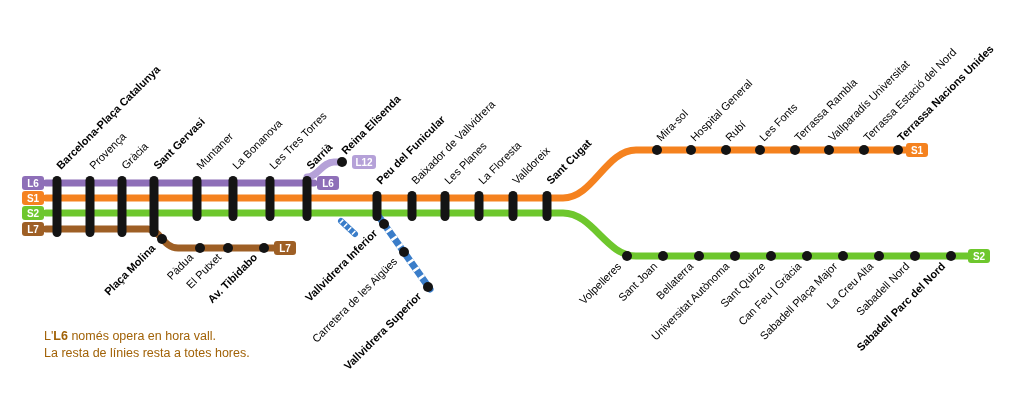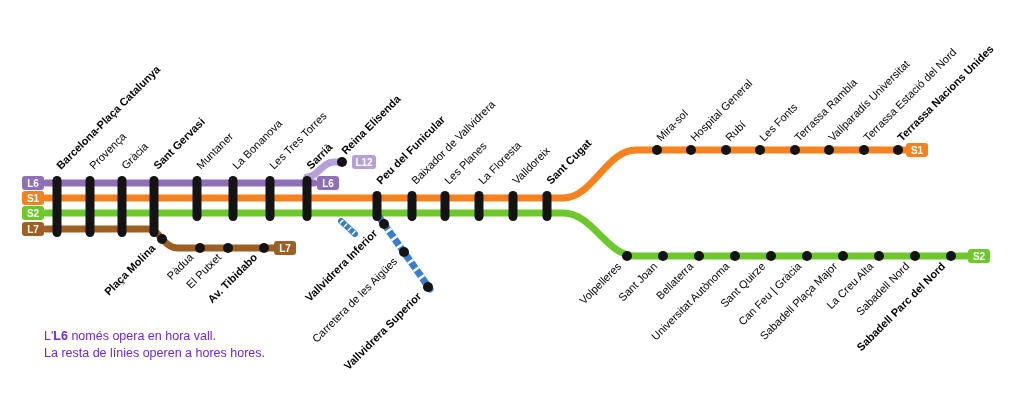--- a/index.html
+++ b/index.html
@@ -8,21 +8,21 @@
   svg{position:absolute;left:0;top:0;}
   .lbl{font-family:"Liberation Sans", sans-serif;font-size:11px;fill:#000;}
   .b{font-weight:bold;}
   .badge-txt{font-family:"Liberation Sans", sans-serif;font-size:10px;font-weight:bold;fill:#fff;text-anchor:middle;}
   .end{text-anchor:end;}
   .line{fill:none;stroke-width:7;stroke-linecap:round;}
   .line-thin{fill:none;stroke-width:6;stroke-linecap:round;}
   .fun-dash{fill:none;stroke:#ffffff;stroke-width:7;stroke-dasharray:2.5 7;stroke-linecap:butt;}
   .fun-icon-dash{fill:none;stroke:#ffffff;stroke-width:5;stroke-dasharray:1.5 4;stroke-linecap:butt;}
   .station{fill:#141414;}
-  .notes{position:absolute;left:44px;top:328px;font-size:12.5px;color:#6d28d9;line-height:17px;}
+  .notes{position:absolute;left:44px;top:328px;font-size:12.5px;color:#a16207;line-height:17px;}
 </style>
 </head>
 <body>
 
 <div class="stage">
 <svg width="1024" height="402" viewBox="0 0 1024 402" role="img">
 
   <path class="line" d="M307,177 C318,177 322,162 334,162 L342,162" stroke="#B5A1D8"></path>
   <path class="line" d="M46,183 L314,183" stroke="#8E6FB8"></path>
   <path class="line" d="M46,198 L563,198 C593,198 606,150 636,150 L906,150" stroke="#F5821F"></path>
@@ -163,15 +163,15 @@
   <text class="lbl end" transform="translate(766,267) rotate(-45)">Sant Quirze</text>
   <text class="lbl end" transform="translate(802,267) rotate(-45)">Can Feu | Gràcia</text>
   <text class="lbl end" transform="translate(838,267) rotate(-45)">Sabadell Plaça Major</text>
   <text class="lbl end" transform="translate(874,267) rotate(-45)">La Creu Alta</text>
   <text class="lbl end" transform="translate(910,267) rotate(-45)">Sabadell Nord</text>
   <text class="lbl b end" transform="translate(946,267) rotate(-45)">Sabadell Parc del Nord</text>
 </svg>
 
   <div class="notes">
     <div><span>L'</span><b>L6</b><span> només opera en hora vall.</span></div>
-    <div>La resta de línies operen a hores hores.</div>
+    <div>La resta de línies resta a totes hores.</div>
   </div>
 </div>
 
 </body></html>

